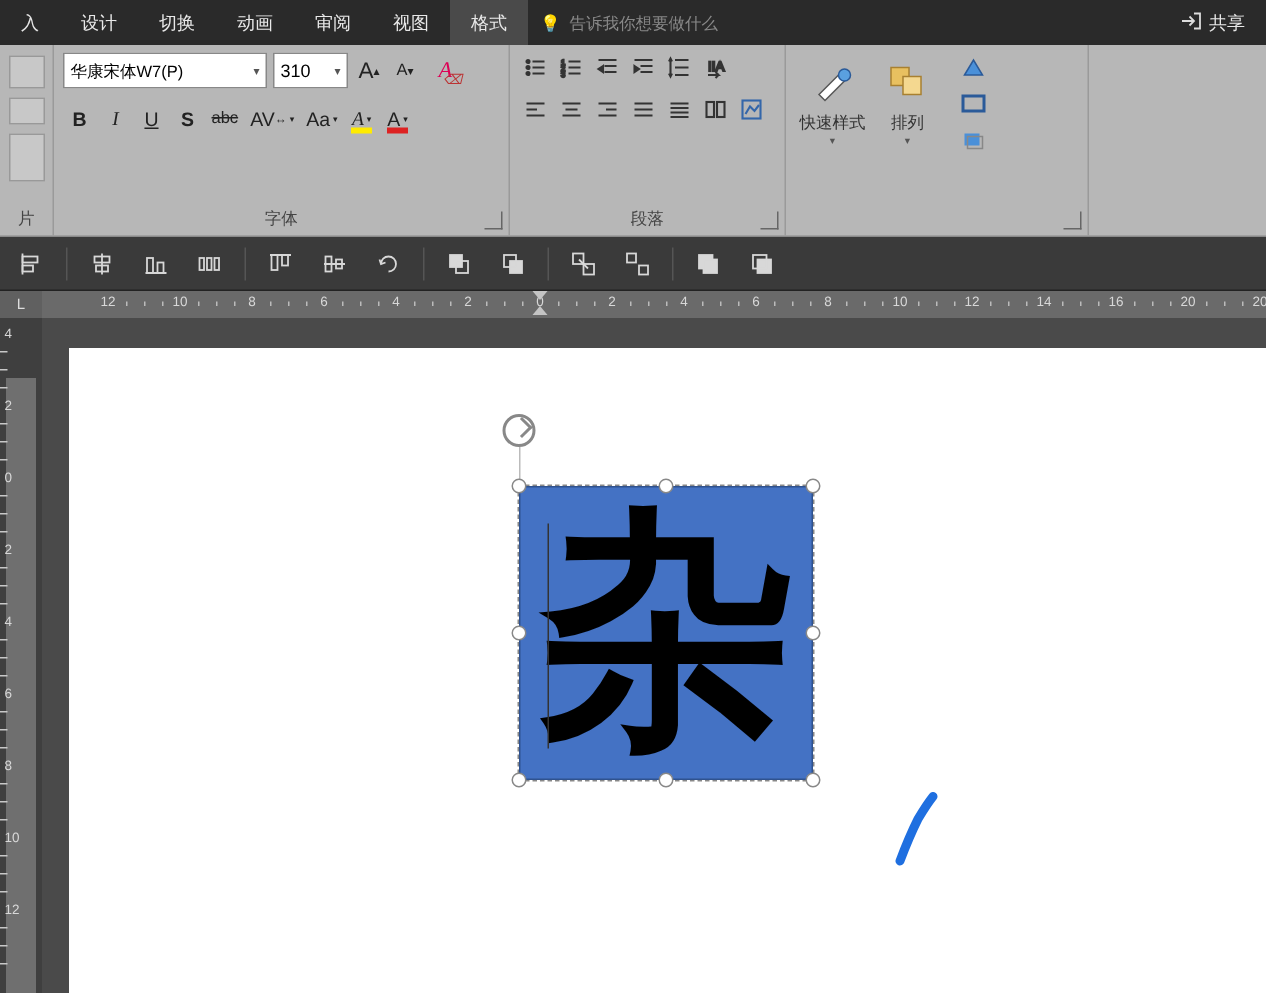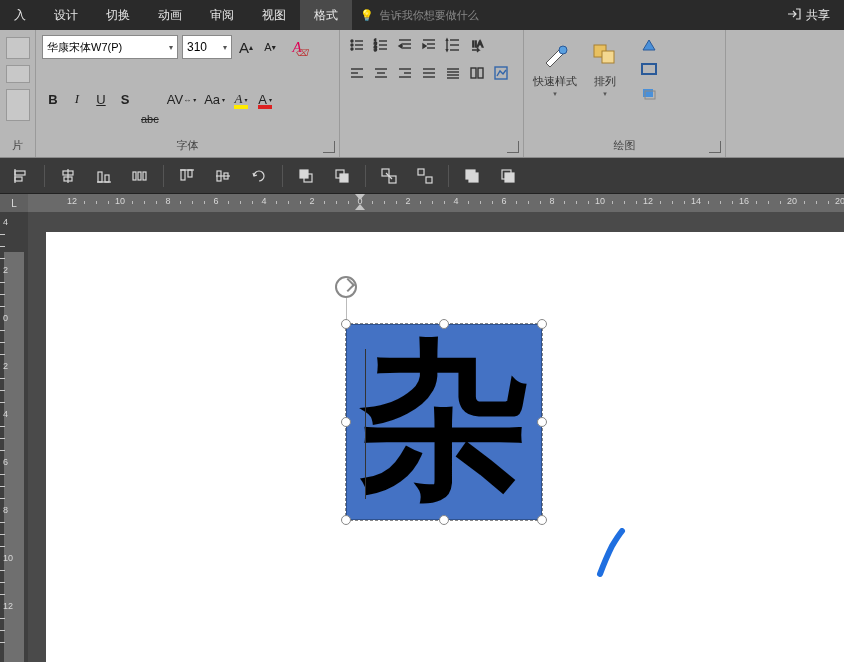--- a/index.html
+++ b/index.html
@@ -32,21 +32,21 @@
 .size-combo { width: 50px; height: 24px; background: #fff; border: 1px solid #888; font-size: 12px; display: flex; align-items: center; padding: 0 4px; justify-content: space-between; cursor: pointer; }
 .caret { font-size: 8px; color: #555; }
 .sizebtn { width: 20px; height: 22px; font-size: 12px; color: #222; display: flex; align-items: center; justify-content: center; cursor: pointer; font-family: serif; }
 .sizebtn sup { font-size: 8px; }
 .clear-fmt { width: 26px; height: 26px; display: flex; align-items: center; justify-content: center; cursor: pointer; color: #d05; font-size: 15px; font-style: italic; font-family: serif; position: relative; }
 .font-row2 { display: flex; gap: 2px; align-items: center; }
 .fbtn { min-width: 22px; height: 26px; display: flex; align-items: center; justify-content: center; font-size: 13px; color: #222; cursor: pointer; padding: 0 3px; position: relative; }
 .fbtn.bold { font-weight: 700; }
 .fbtn.italic { font-style: italic; font-family: serif; }
 .fbtn.underline { text-decoration: underline; }
-.fbtn.strike { text-decoration: line-through; margin-top: 40px; }
+.fbtn.strike { text-decoration: line-through; }
 .fbtn .dd { font-size: 6px; margin-left: 2px; }
 .hlbar { position: absolute; bottom: 3px; left: 4px; right: 4px; height: 4px; }
 .hl-yellow { background: #ffeb00; }
 .hl-red { background: #d22; }
 
 
 .para-group { width: 184px; }
 .para-row { display: flex; gap: 2px; align-items: center; margin-bottom: 6px; }
 .para-row2 { display: flex; gap: 2px; align-items: center; }
 .pbtn { width: 22px; height: 22px; display: flex; align-items: center; justify-content: center; cursor: pointer; color: #333; }
@@ -289,20 +289,21 @@
             </svg>
           </div>
         <div class="pbtn">
             <svg viewBox="0 0 16 16">
               <rect x="2" y="2" width="12" height="12" stroke="#36a" fill="none"></rect>
               <path d="M4 11 L7 6 L10 9 L13 5" stroke="#36a"></path>
             </svg>
           </div>
       </div>
     </div>
+    <div class="group-label">段落</div>
     <div class="dialog-launch"></div>
   </div>
 
   <div class="group draw-group">
     <div class="group-body">
       <div class="big-btn">
         <div class="icon-wrap">
             <svg width="30" height="28" viewBox="0 0 30 28">
               <path d="M6 22 L20 8 L24 12 L10 26 Z" fill="#fff" stroke="#555"></path>
               <circle cx="23" cy="9" r="4" fill="#5aa0e0" stroke="#2a5a99"></circle>
@@ -333,21 +334,20 @@
             </svg>
           </div>
         <div class="sbtn">
             <svg viewBox="0 0 18 14">
               <rect x="3" y="3" width="10" height="8" fill="#4a90d9"></rect>
               <rect x="5" y="5" width="10" height="8" fill="none" stroke="#888"></rect>
             </svg>
           </div>
       </div>
     </div>
-    <div class="group-label">绘图</div>
     <div class="dialog-launch"></div>
   </div>
 
 </div>
 
 <div class="toolbar2">
   <div class="t2btn">
       <svg viewBox="0 0 18 18">
         <line x1="3" y1="2" x2="3" y2="16"></line>
         <rect x="3" y="4" width="10" height="4"></rect>

